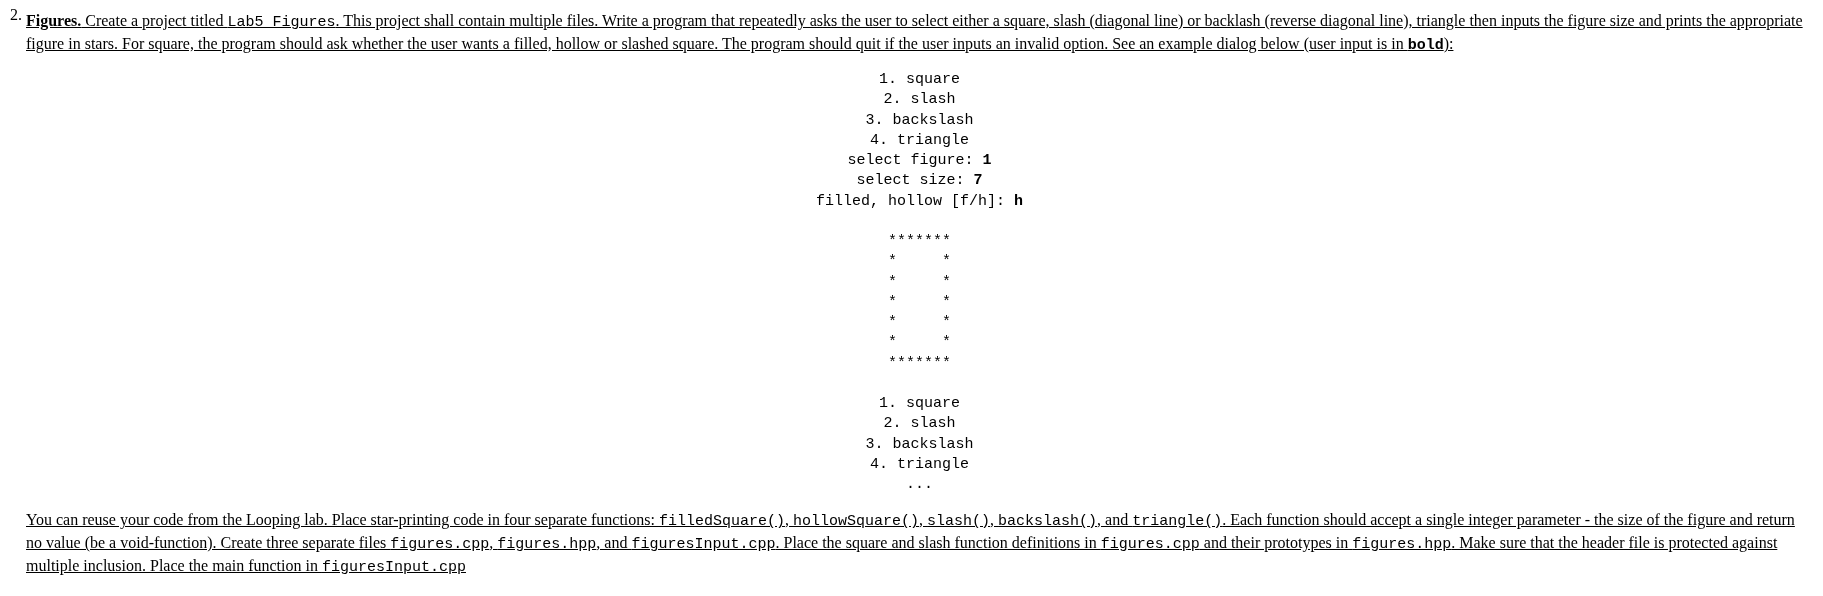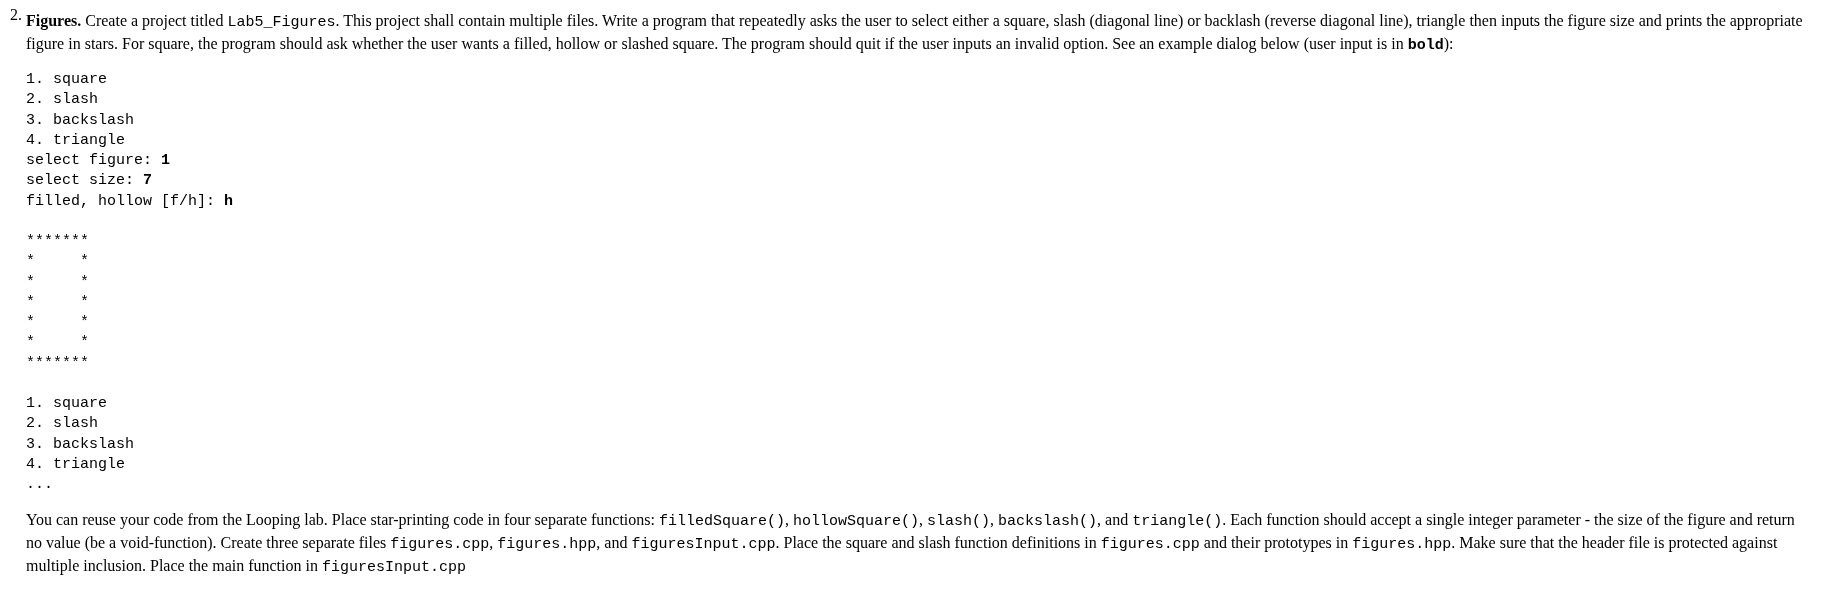--- a/index.html
+++ b/index.html
@@ -29,26 +29,28 @@
     .code {
       font-family: 'Courier New', Courier, monospace;
       font-size: 15px;
     }
     pre.dialog {
       font-family: 'Courier New', Courier, monospace;
       font-size: 15px;
       margin: 14px 0 14px 0;
       white-space: pre;
       line-height: 1.35;
+      text-align: center;
     }
     pre.dialog .b {
       font-weight: bold;
     }
     p {
       margin: 6px 0;
+      text-decoration: underline;
     }
   </style>
 </head>
 <body>
 
 <div class="container">
   <div class="item-number">2. </div>
   <div class="item-body">
 
     <p>

